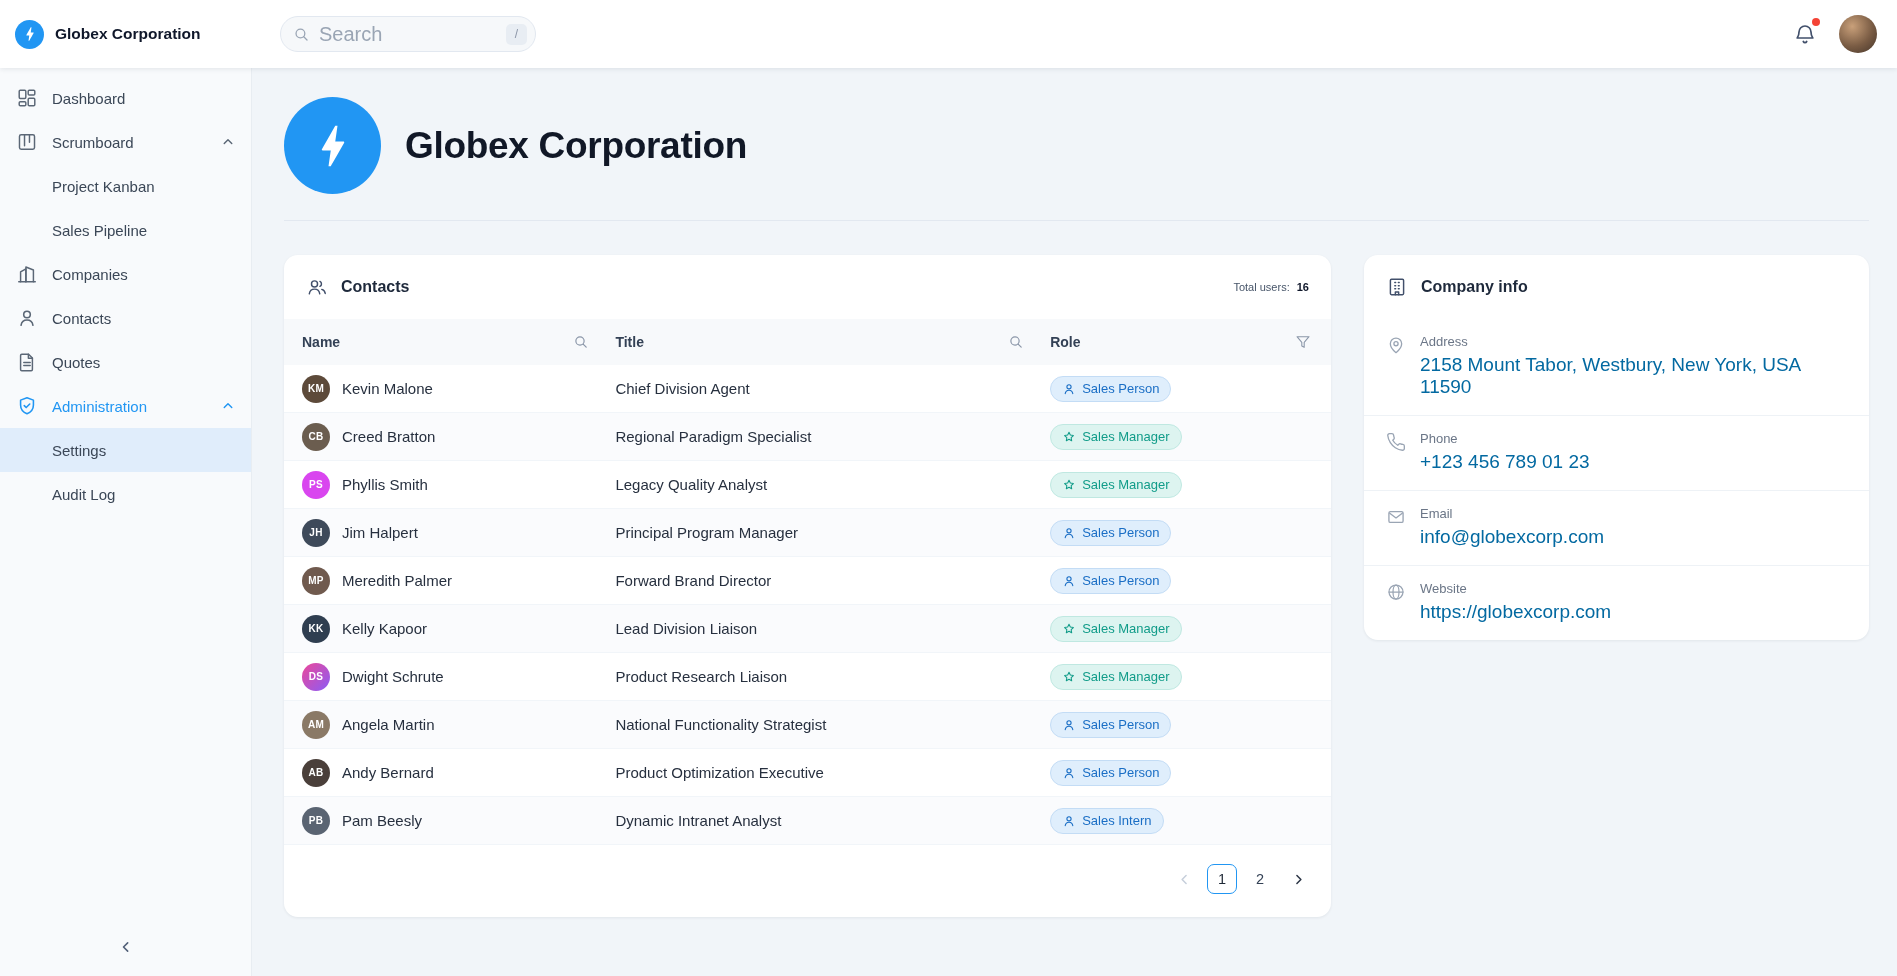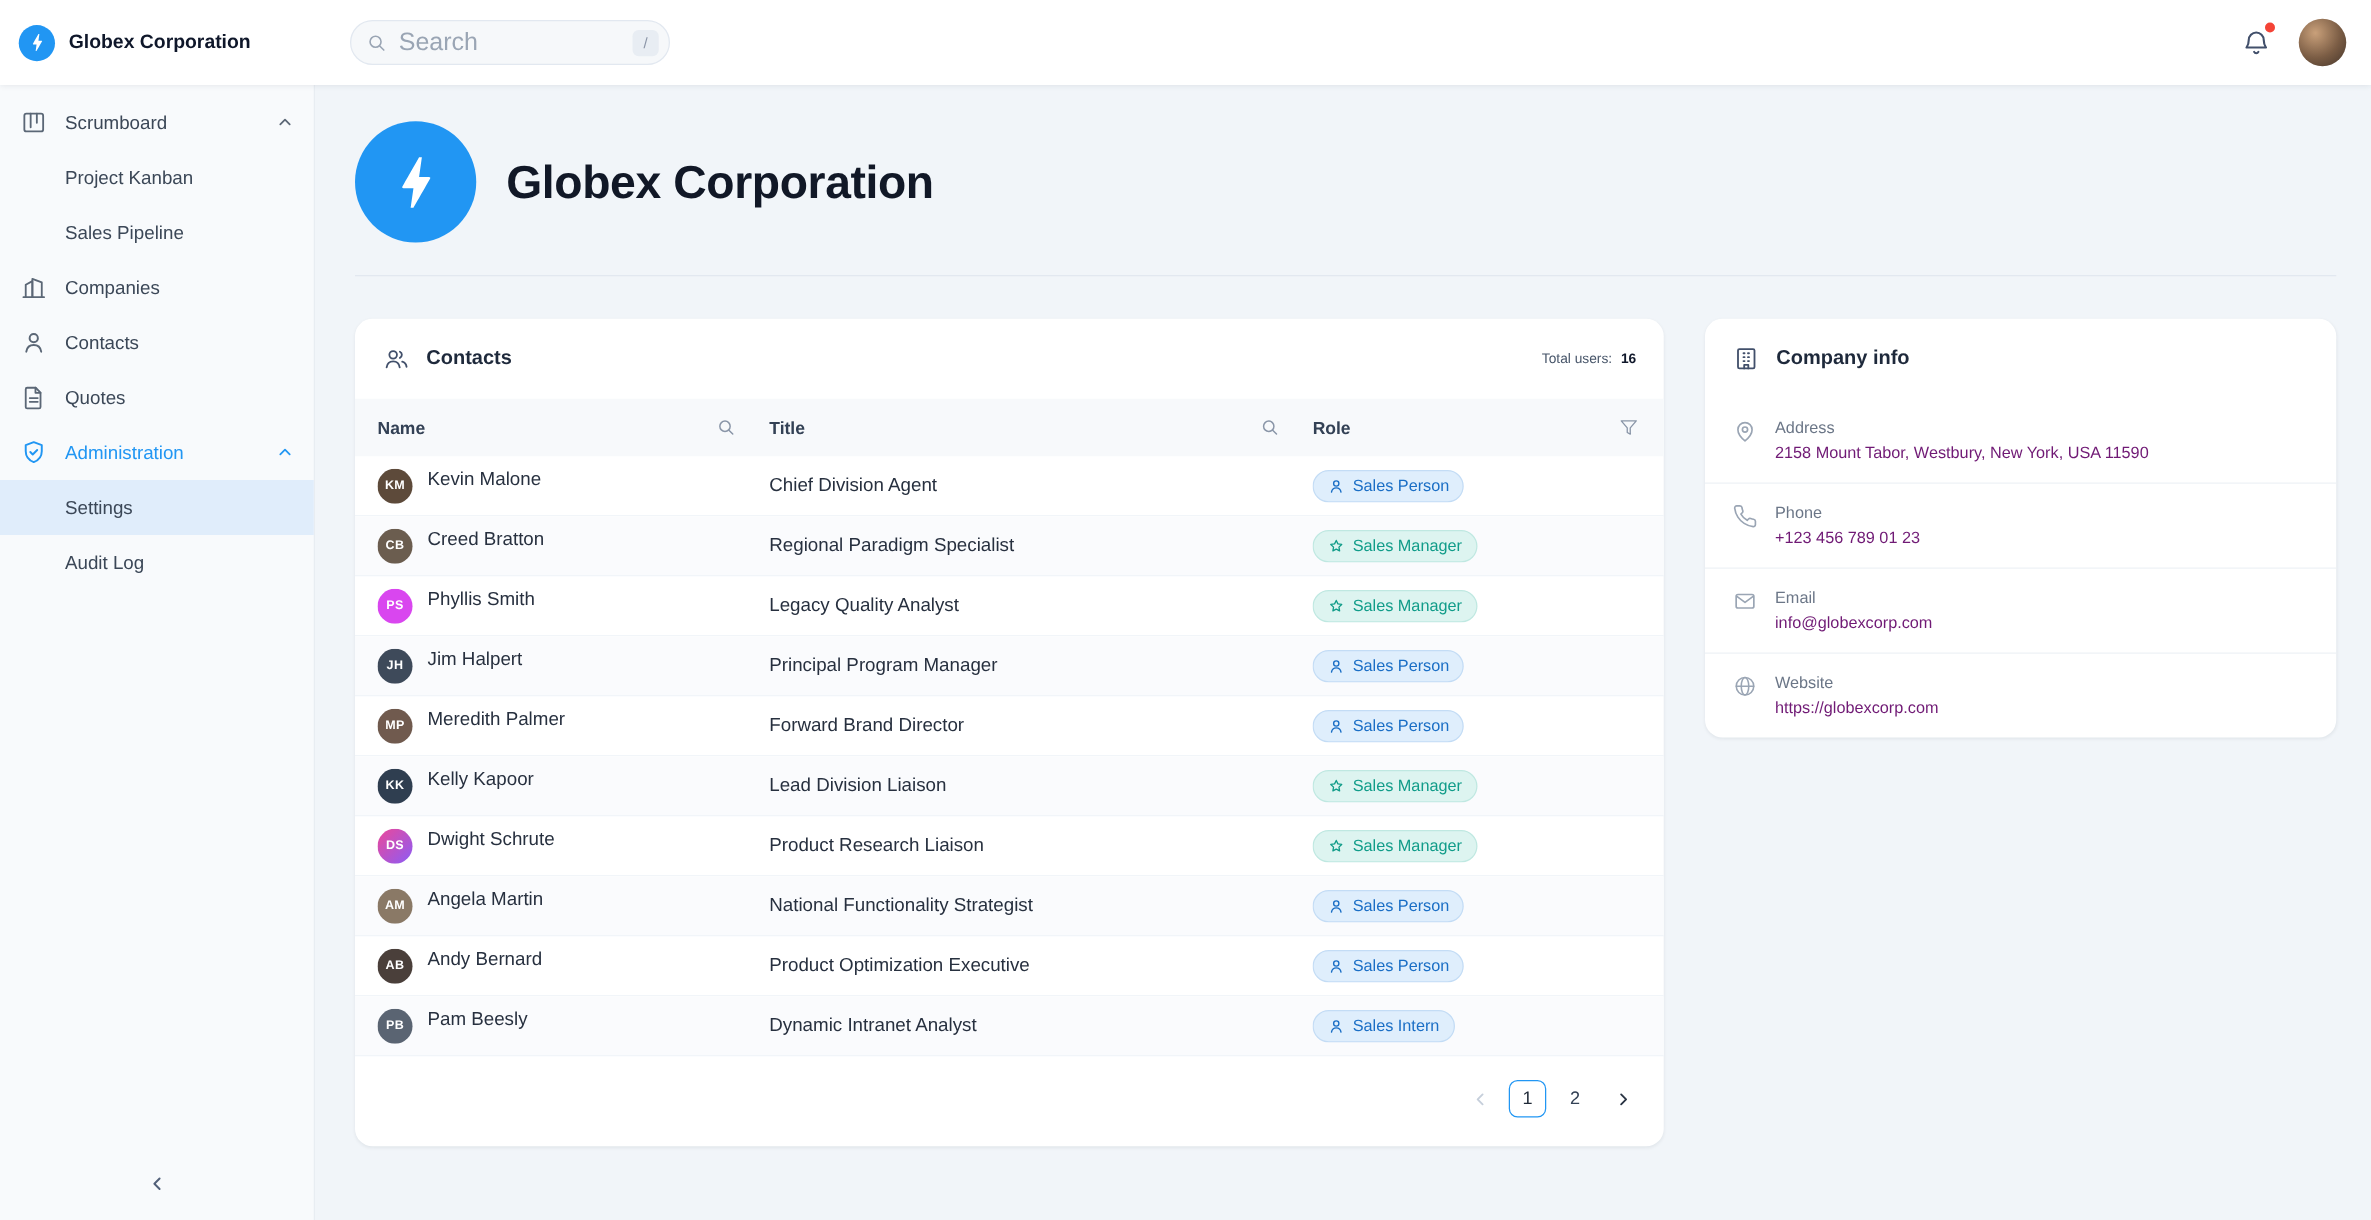--- a/index.html
+++ b/index.html
@@ -64,21 +64,21 @@
   .total-users b{color:#0f172a;margin-left:4px}
 
   
   .thead{display:grid;grid-template-columns:31% 43% 26%;background:#f7f9fb;height:46px;align-items:center;padding:0 18px}
   .th{display:flex;align-items:center;font-size:14px;font-weight:700;color:#334155;padding-right:26px}
   .th-ico{width:16px;height:16px;margin-left:auto;color:#8a96a8;cursor:pointer}
   .th-role{padding-right:2px}
   .trow{display:grid;grid-template-columns:31% 43% 26%;height:48px;align-items:center;padding:0 18px;border-bottom:1px solid #f1f5f9;cursor:pointer}
   .trow:nth-child(even){background:#fafbfd}
   .cell{font-size:15px;color:#27303f;overflow:hidden;text-overflow:ellipsis;white-space:nowrap}
-  .name-cell{display:flex;align-items:flex-start;gap:12px}
+  .name-cell{display:flex;align-items:center;gap:12px}
   .row-avatar{width:28px;height:28px;border-radius:50%;color:#fff;font-size:10px;font-weight:700;display:inline-flex;align-items:center;justify-content:center;letter-spacing:.3px;flex:none}
   .badge{display:inline-flex;align-items:center;gap:6px;height:26px;padding:0 11px;border-radius:13px;font-size:13px;font-weight:500;white-space:nowrap}
   .badge-ico{width:14px;height:14px}
   .badge.blue{background:var(--badge-blue-bg);color:var(--badge-blue-text);border:1px solid var(--badge-blue-border)}
   .badge.teal{background:var(--badge-teal-bg);color:var(--badge-teal-text);border:1px solid var(--badge-teal-border)}
 
   
   .pagination{display:flex;align-items:center;justify-content:flex-end;gap:8px;padding:19px 18px 23px}
   .pages{display:inline-flex;gap:8px}
   .page-btn{min-width:30px;height:30px;border-radius:7px;display:inline-flex;align-items:center;justify-content:center;font-size:14.5px;color:#334155}
@@ -86,21 +86,21 @@
   .page-nav{width:30px;height:30px;display:inline-flex;align-items:center;justify-content:center}
   .page-nav .icon{width:19px;height:19px}
   .page-nav.prev{color:#c6cfdb;cursor:default}
   .page-nav.next{color:#2b3545}
 
   
   .info-row{display:flex;gap:14px;padding:15px 22px 17px;border-bottom:1px solid #eef2f6}
   .info-row:last-child{border-bottom:0}
   .info-ico{width:20px;height:20px;color:#9aa5b4;margin-top:1px}
   .info-label{font-size:13px;color:#6b7687;margin-bottom:5px}
-  .info-value{font-size:13px;color:#701a75}
+  .info-value{font-size:19px;color:#0369a1}
 </style>
 </head>
 <body>
 
 <header class="topbar">
   <div class="brand">
     <span class="logo-circle">
       <span class="icon logo-ico">
           <svg viewBox="0 0 24 24">
             <path fill="currentColor" d="M11 21h-1l1-7H7.5c-.58 0-.57-.32-.38-.66l.07-.12C8.48 10.94 10.42 7.54 13 3h1l-1 7h3.5c.49 0 .56.33.47.51l-.07.15C12.96 17.55 11 21 11 21z"></path>
@@ -131,20 +131,31 @@
     </button>
     <div class="avatar-top"></div>
   </div>
 </header>
 
 <aside class="sidebar">
   <nav class="nav">
       <div class="nav-item">
         <span class="icon nav-ico">
           <svg viewBox="0 0 24 24" fill="none" stroke="currentColor" stroke-linecap="round" stroke-linejoin="round" stroke-width="1.6">
+            <rect x="3.5" y="3.5" width="7.2" height="9" rx="1.2"></rect>
+            <rect x="13.3" y="3.5" width="7.2" height="5.2" rx="1.2"></rect>
+            <rect x="13.3" y="12.3" width="7.2" height="8.2" rx="1.2"></rect>
+            <rect x="3.5" y="16.1" width="7.2" height="4.4" rx="1.2"></rect>
+          </svg>
+        </span>
+        <span class="nav-label">Dashboard</span>
+      </div>
+      <div class="nav-item">
+        <span class="icon nav-ico">
+          <svg viewBox="0 0 24 24" fill="none" stroke="currentColor" stroke-linecap="round" stroke-linejoin="round" stroke-width="1.6">
             <rect x="3.8" y="4.2" width="16.4" height="15.6" rx="1.8"></rect>
             <path d="M9.3 4.2v12M14.7 4.2v8"></path>
           </svg>
         </span>
         <span class="nav-label">Scrumboard</span>
         <span class="icon chev">
           <svg viewBox="0 0 24 24" fill="none" stroke="currentColor" stroke-linecap="round" stroke-linejoin="round" stroke-width="1.9">
             <path d="m7 14 5-5 5 5"></path>
           </svg>
         </span>

